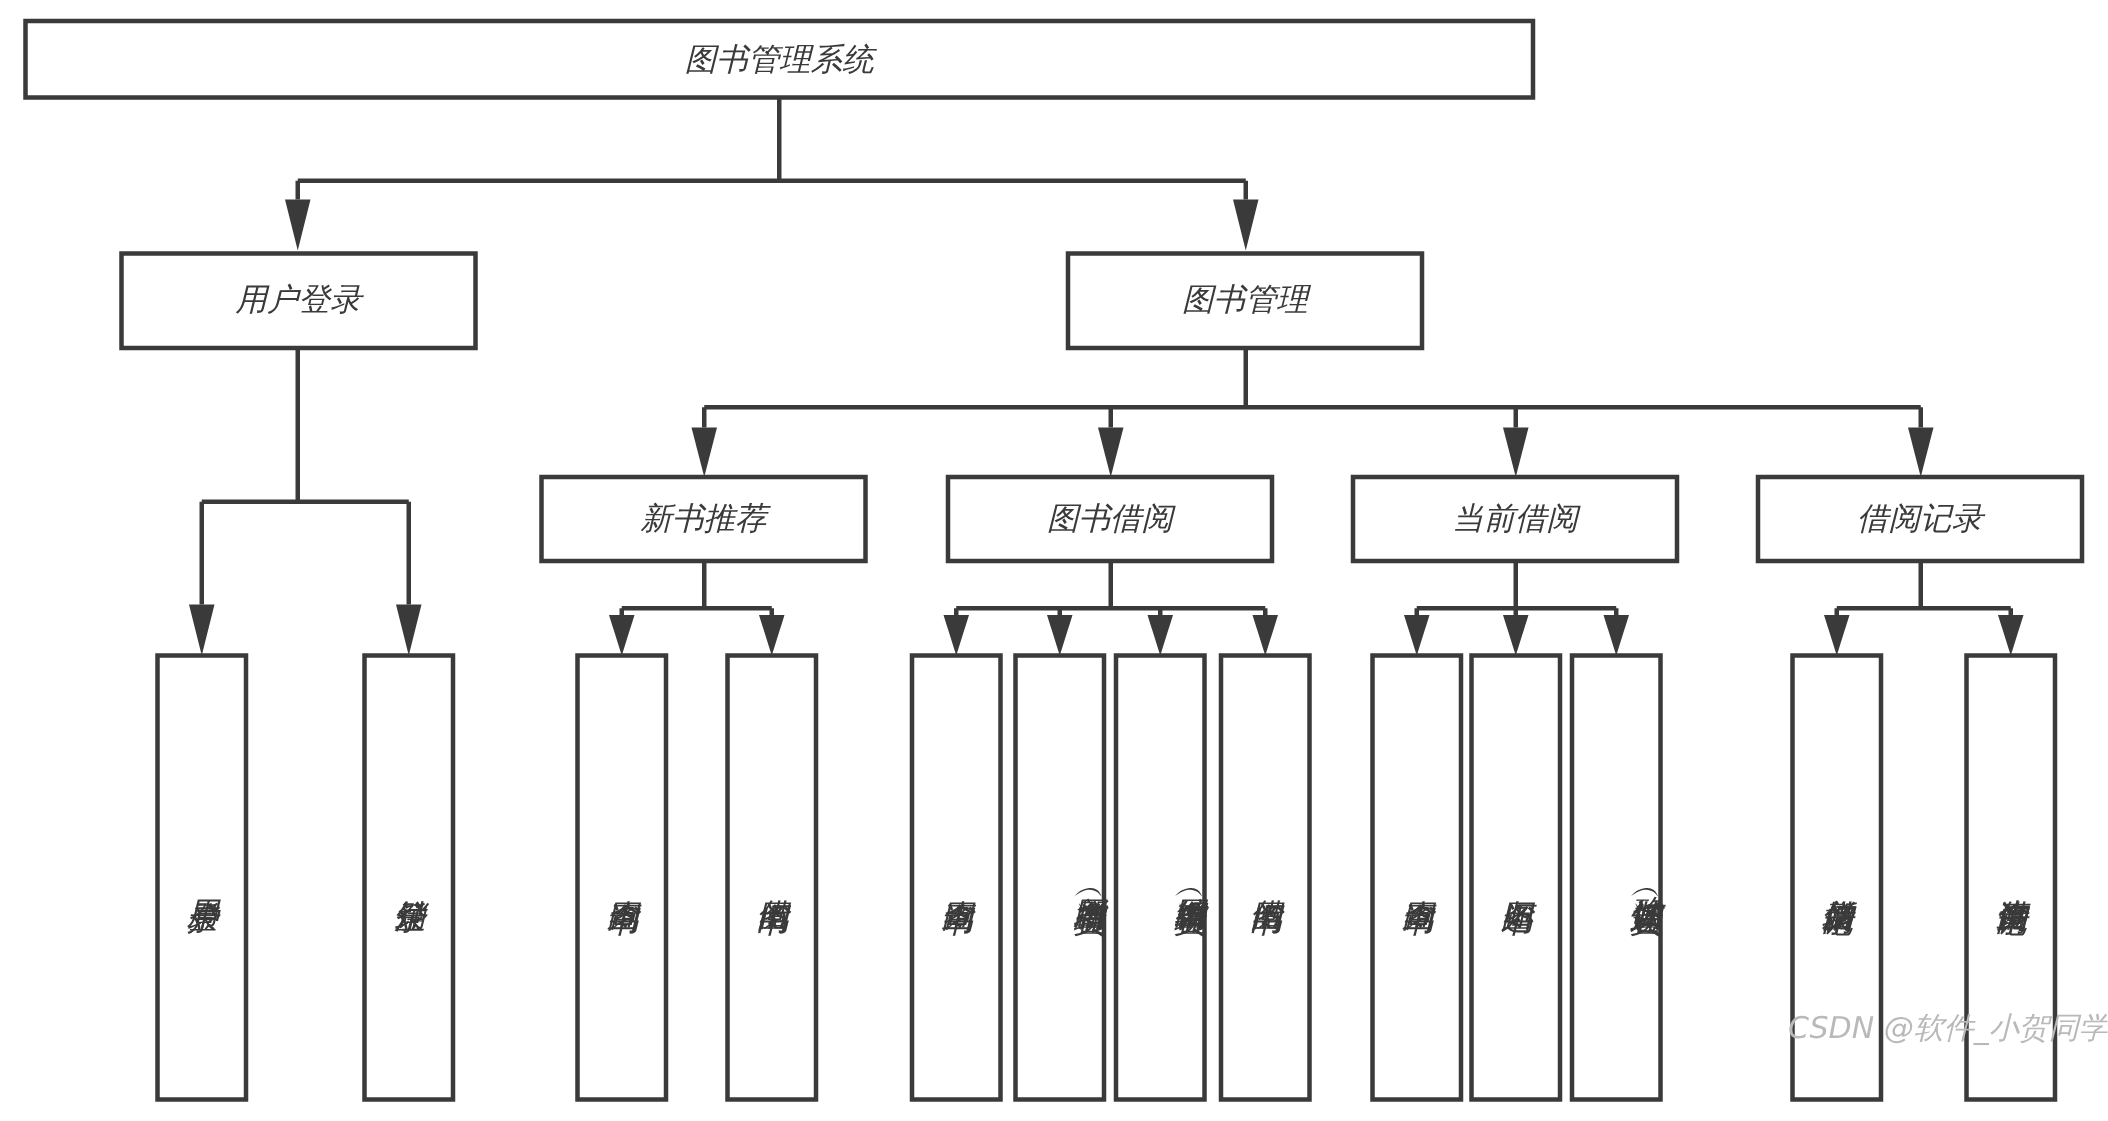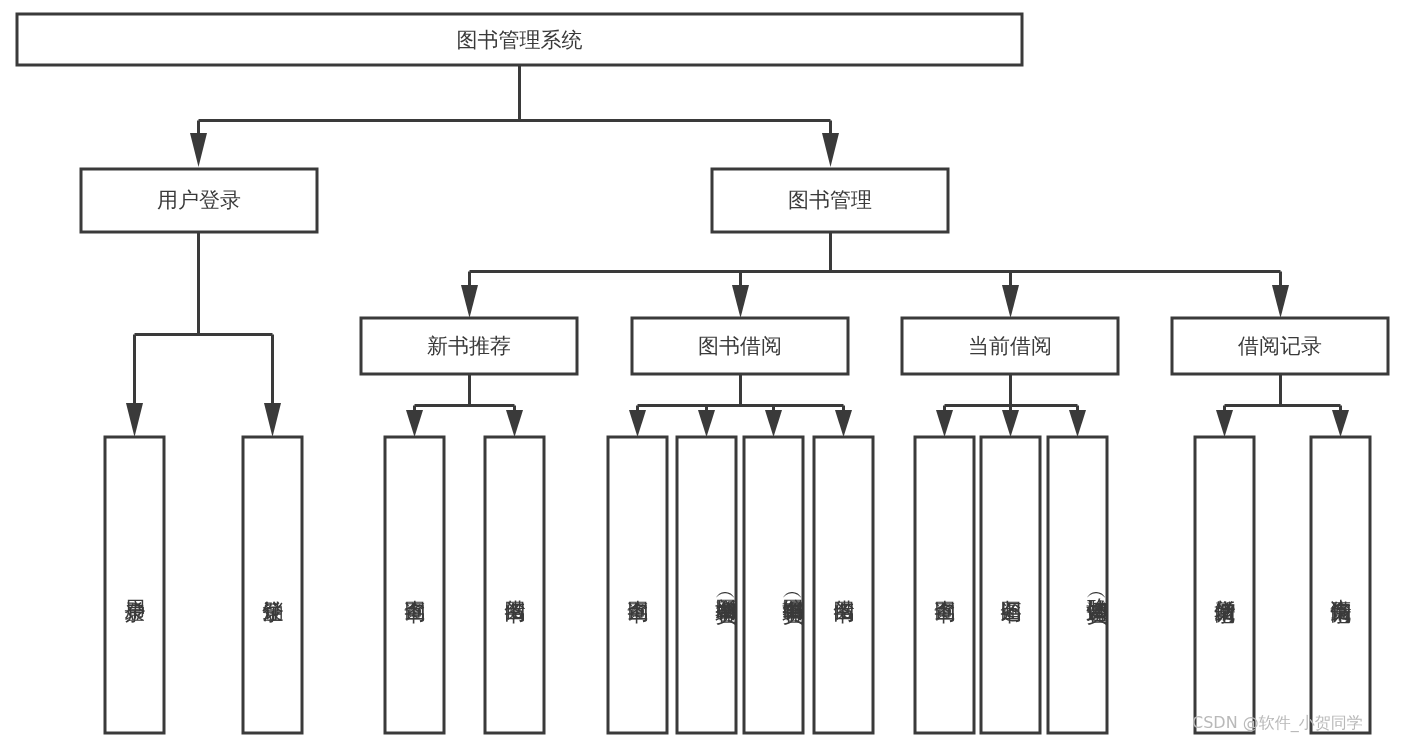--- a/index.html
+++ b/index.html
@@ -11,20 +11,21 @@
     width: 1405px;
     height: 747px;
     font-family: "DejaVu Sans", "Liberation Sans", sans-serif;
     overflow: hidden;
     position: relative;
   }
   #diagram-root {
     position: relative;
     width: 1297px;
     height: 747px;
+    font-style: italic;
   }
   svg.canvas {
     position: absolute;
     top: 0;
     left: 0;
     width: 1405px;
     height: 747px;
   }
   .node-box {
     fill: #ffffff;
@@ -59,24 +60,24 @@
     line-height: 1;
     display: flex;
     align-items: center;
     justify-content: center;
     white-space: nowrap;
     pointer-events: none;
   }
   .watermark {
     position: absolute;
     font-family: "DejaVu Sans", "Liberation Sans", sans-serif;
-    font-size: 16px;
+    font-size: 20px;
     color: #b9b9b9;
     left: 1192px;
-    top: 713px;
+    top: 672px;
     white-space: nowrap;
   }
 </style>
 </head>
 <body>
 
 <div id="diagram-root">
 
   <svg class="canvas" viewBox="0 0 1405 747">
 

